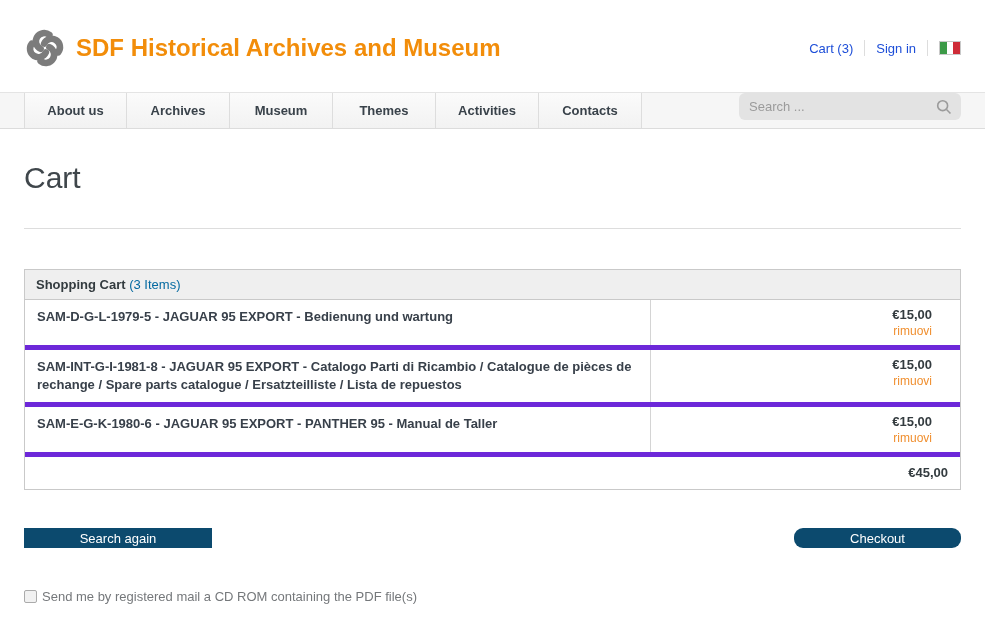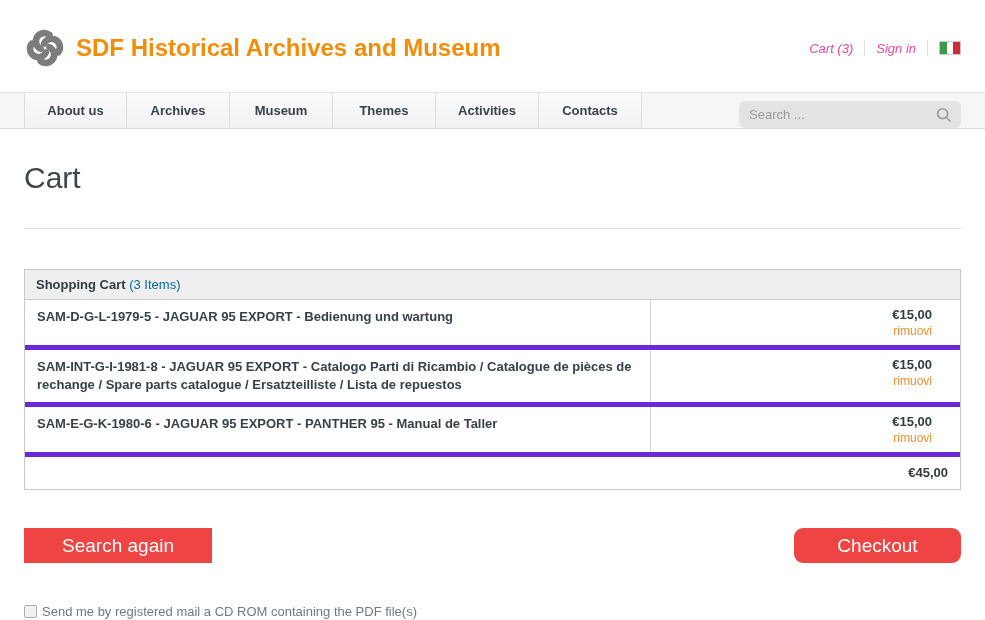--- a/index.html
+++ b/index.html
@@ -12,29 +12,29 @@
   }
   .inner { width: 937px; margin: 0 auto; }
 
   
   .site-header { height: 92px; }
   .site-header .inner { display: flex; align-items: center; height: 100%; padding-top: 4px; }
   .logo-link { display: flex; align-items: center; text-decoration: none; cursor: pointer; justify-content: space-between; }
   .logo { width: 42px; height: 42px; margin-right: 10px; }
   .site-title { font-size: 24px; font-weight: bold; color: #f28d0a; letter-spacing: 0; }
   .header-links { margin-left: auto; display: flex; align-items: center; font-size: 13px; }
-  .header-links a { color: #ec4899; text-decoration: none; cursor: pointer; font-style: italic; }
+  .header-links a { color: #1d4ed8; text-decoration: none; cursor: pointer; }
   .hl-sep { width: 1px; height: 16px; background: #ddd; margin: 0 11px; }
   .flag { display: inline-flex; width: 22px; height: 14px; border: 1px solid #c9c9c9; cursor: pointer; }
   .flag span { flex: 1; }
   .flag .g { background: #3c9a47; } .flag .w { background: #ffffff; } .flag .r { background: #ce2b37; }
 
   
   .main-nav { height: 37px; background: #f6f6f6; border-top: 1px solid #e4e4e4; border-bottom: 1px solid #dcdcdc; }
-  .main-nav .inner { display: flex; align-items: flex-end; height: 100%; }
+  .main-nav .inner { display: flex; align-items: flex-start; height: 100%; }
   .nav-item {
     width: 103px; height: 100%; line-height: 35px; text-align: center;
     font-size: 13px; font-weight: bold; color: #39424a; text-decoration: none;
     border-right: 1px solid #ddd; background: linear-gradient(#fbfbfb, #f2f2f2);
     cursor: pointer;
   }
   .nav-item:first-child { border-left: 1px solid #ddd; }
   .search-box {
     margin-left: auto; width: 222px; height: 27px; background: #e3e3e3;
     display: flex; align-items: center; padding: 0 8px 0 10px; border-radius: 6px;
@@ -63,22 +63,22 @@
   .cart-row .price-cell {
     width: 310px; border-left: 1px solid #d4d4d4; padding: 7px 28px; text-align: right;
   }
   .price { font-weight: bold; color: #333b3f; display: block; }
   .remove-link { color: #f08f2f; font-size: 12px; text-decoration: none; cursor: pointer; display: inline-block; margin-top: 2px; }
   .total-row { height: 32px; padding: 8px 12px; text-align: right; font-weight: bold; color: #333b3f; }
 
   
   .actions { margin-top: 38px; display: flex; justify-content: space-between; }
   .btn {
-    border: none; background: #ef4444; color: #ffffff; font-size: 19px;
-    font-family: inherit; height: 35px; cursor: pointer;
+    border: none; background: #0c4a6e; color: #ffffff; font-size: 13px;
+    font-family: inherit; height: 20px; cursor: pointer;
   }
   .btn-search-again { width: 188px; }
   .btn-checkout { width: 167px; border-radius: 9px; }
 
   
   .cdrom { margin-top: 41px; display: flex; align-items: center; font-size: 13px; color: #75787b; }
   .cdrom input {
     appearance: none; -webkit-appearance: none;
     width: 13px; height: 13px; border: 1px solid #ababab; background: #f1f1f1;
     border-radius: 2px; margin-right: 5px; cursor: pointer;

